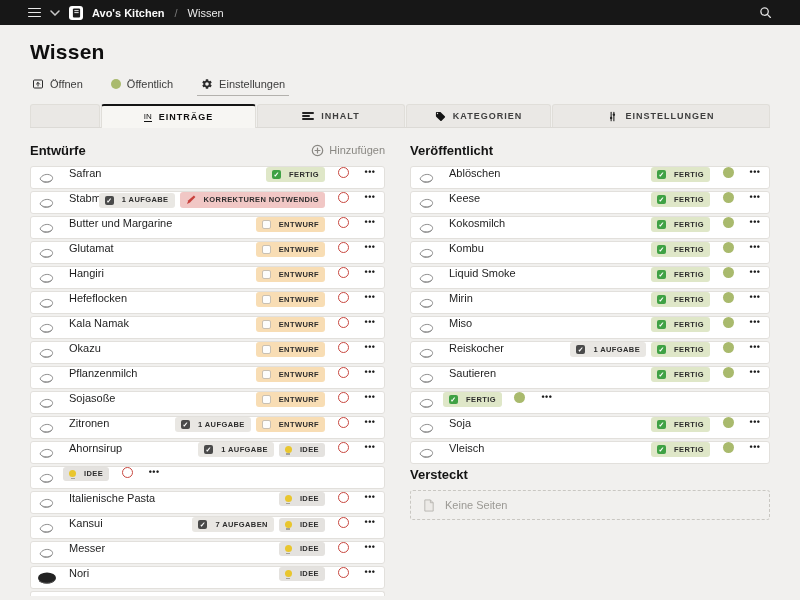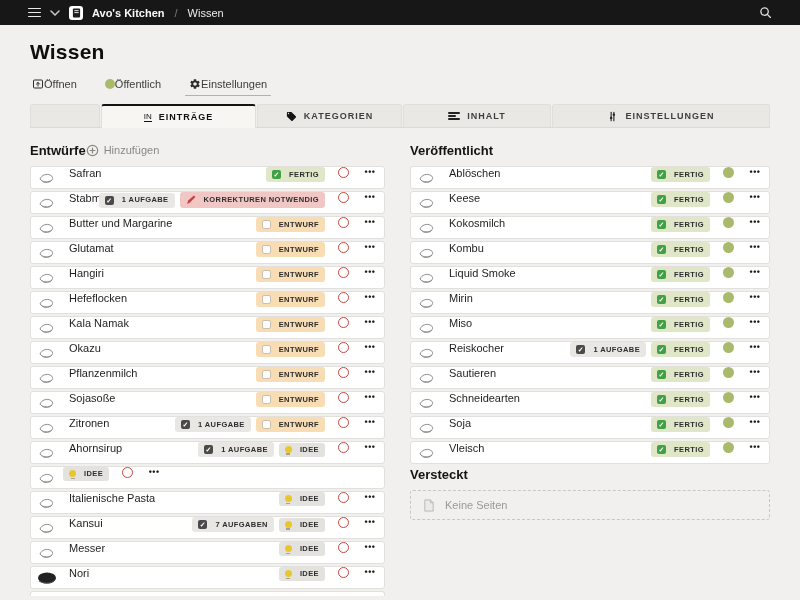--- a/index.html
+++ b/index.html
@@ -19,40 +19,40 @@
   .hamb i{display:block;width:13px;height:1.6px;background:#e9e9e9;border-radius:1px}
   .chev{display:inline-flex;align-items:center;cursor:pointer}
   .wsbox{width:14px;height:14px;background:#fff;border-radius:3px;display:inline-flex;
          align-items:center;justify-content:center;}
   .bc-app{font-size:11px;font-weight:700;color:#fafafa}
   .bc-sep{font-size:11px;color:#7a7a7a;margin:0 1px}
   .bc-page{font-size:11px;color:#ececec}
   
   .page-title{margin:15px 0 0 30px;font-size:21px;font-weight:800;color:#0e0e0e;letter-spacing:.2px}
   .rtoolbar{margin:11px 30px 0;display:flex;align-items:center;gap:24px;height:20px}
-  .tb-item{display:flex;align-items:center;font-size:11px;color:#3c3c3c;
+  .tb-item{display:flex;align-items:center;gap:6px;font-size:11px;color:#3c3c3c;
            cursor:pointer;position:relative;padding:2px 2px 4px}
   .tb-item.active::after{content:'';position:absolute;left:-2px;right:-2px;bottom:-2px;
            height:1px;background:#b3b1ad}
   .dot-olive{width:10px;height:10px;border-radius:50%;background:var(--accent);display:inline-block}
   
   .tabbar{margin:9px 30px 0;display:flex;height:24px;border-bottom:1px solid #dcdad6;align-items:stretch}
   .tab,.tab-stub{background:#eae8e5;border:1px solid #e0ded9;border-bottom:none;
         border-radius:3px 3px 0 0;margin-right:1px;display:flex;align-items:center;
         justify-content:center;gap:7px;cursor:pointer}
   .tab-stub{width:70px}
   .tab{font-size:9px;font-weight:700;letter-spacing:1px;color:#3e3e3e}
   .tab.w1{width:155px}.tab.w2{width:145px}.tab.w3{width:148px}.tab.w4{flex:1;margin-right:0}
   .tab.active{background:#f7f6f3;border-top:2px solid #141414;margin-bottom:-1px;color:#101010;z-index:2}
   .ic-entries{font-size:8px;font-weight:400;color:#111;border-bottom:1.5px solid #111;line-height:1;letter-spacing:0}
   .lines i{display:block;height:1.6px;background:#222;margin:1.6px 0;border-radius:1px}
   
   .cols{margin:14px 30px 0;display:flex;gap:25px;align-items:flex-start}
   .col-left{width:355px}.col-right{width:360px}
-  .colhead{display:flex;align-items:center;height:16px;margin-bottom:8px}
+  .colhead{display:flex;align-items:center;justify-content:space-between;height:16px;margin-bottom:8px}
   .colhead h2{margin:0;font-size:13px;font-weight:700;color:#131313}
   .add-btn{display:flex;align-items:center;gap:5px;font-size:11px;color:#8a8883;cursor:pointer}
   
   .row{height:23px;background:#fff;border:1px solid var(--card-border);border-radius:3px;
        margin-bottom:2px;display:flex;align-items:flex-start;overflow:hidden;cursor:pointer}
   .row.partial{height:5px;margin-bottom:0;border-bottom:none;border-radius:3px 3px 0 0}
   .thumb{width:32px;align-self:stretch;display:flex;align-items:center;justify-content:center}
   .rowname{font-size:11px;color:#1e1e1e;margin-left:6px;flex:1;white-space:nowrap;overflow:hidden}
   .badges{display:flex;align-items:center;gap:5px;margin-right:5px}
   .badge{display:inline-flex;align-items:center;gap:8px;padding:3px 6px;border-radius:3px;
@@ -132,33 +132,33 @@
       <span>Einstellungen</span>
     </span>
   </div>
 
 <div class="tabbar">
   <div class="tab-stub"></div>
 <div class="tab w1 active">
       <span class="ic-entries">IN</span>
       <span>EINTRÄGE</span>
     </div>
-    <div class="tab w2">
-      <svg width="11" height="11" viewBox="0 0 24 24">
-        <path fill="#141414" d="M21.41 11.58l-9-9C12.05 2.22 11.55 2 11 2H4c-1.1 0-2 .9-2 2v7c0 .55.22 1.05.59 1.42l9 9c.36.36.86.58 1.41.58.55 0 1.05-.22 1.41-.59l7-7c.37-.36.59-.86.59-1.41 0-.55-.23-1.06-.59-1.42zM5.5 7C4.67 7 4 6.33 4 5.5S4.67 4 5.5 4 7 4.67 7 5.5 6.33 7 5.5 7z"></path>
-      </svg>
-      <span>KATEGORIEN</span>
-    </div>
     <div class="tab w3">
       <span class="lines">
         <i style="width:12px"></i>
         <i style="width:8px"></i>
         <i style="width:12px"></i>
       </span>
       <span>INHALT</span>
+    </div>
+    <div class="tab w2">
+      <svg width="11" height="11" viewBox="0 0 24 24">
+        <path fill="#141414" d="M21.41 11.58l-9-9C12.05 2.22 11.55 2 11 2H4c-1.1 0-2 .9-2 2v7c0 .55.22 1.05.59 1.42l9 9c.36.36.86.58 1.41.58.55 0 1.05-.22 1.41-.59l7-7c.37-.36.59-.86.59-1.41 0-.55-.23-1.06-.59-1.42zM5.5 7C4.67 7 4 6.33 4 5.5S4.67 4 5.5 4 7 4.67 7 5.5 6.33 7 5.5 7z"></path>
+      </svg>
+      <span>KATEGORIEN</span>
     </div>
     <div class="tab w4">
       <svg width="11" height="11" viewBox="0 0 24 24" stroke="#222" stroke-width="2.4" fill="none" stroke-linecap="round">
         <line x1="9" y1="3" x2="9" y2="21"></line>
         <line x1="15" y1="3" x2="15" y2="21"></line>
         <circle cx="9" cy="15" r="2.6" fill="#222" stroke="none"></circle>
         <circle cx="15" cy="8" r="2.6" fill="#222" stroke="none"></circle>
       </svg>
       <span>EINSTELLUNGEN</span>
     </div>
@@ -702,21 +702,20 @@
           </span>
           <span class="dots">•••</span>
         </div>
         <div class="row">
           <span class="thumb">
             <svg width="20" height="15" viewBox="0 0 20 15" fill="none" stroke="#8d8d8d" stroke-width="1">
               <path d="M3 9c1.5-4 7-6 11-3.5 2.5 1.6 2 4.5-.8 5.6C10 12.5 5 12 3 9z"></path>
               <path d="M5.5 11.5c3 1.6 7.5 1 9.5-1.5"></path>
             </svg>
           </span>
-          <span class="rowname">Schneidearten</span>
           <span class="badges">
             <span class="badge fertig">
               <span class="cb cb-green">✓</span>
               <span class="blabel">FERTIG</span>
             </span>
           </span>
           <span class="statuswrap">
             <span class="circle-pub"></span>
           </span>
           <span class="dots">•••</span>

